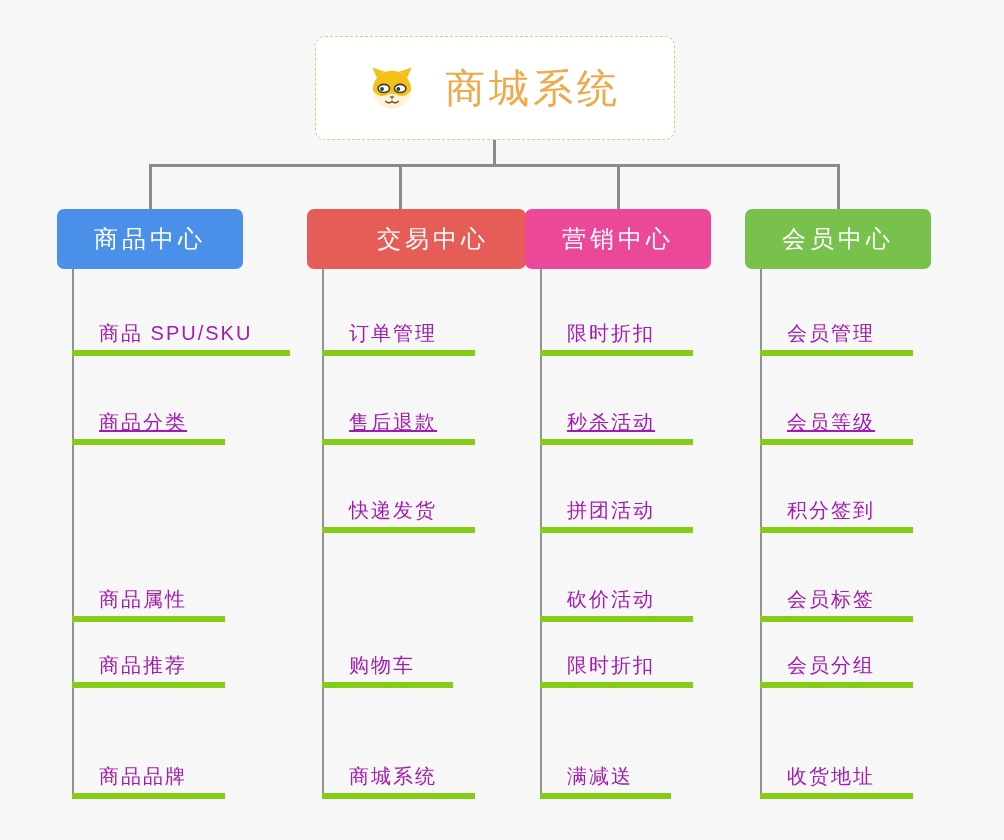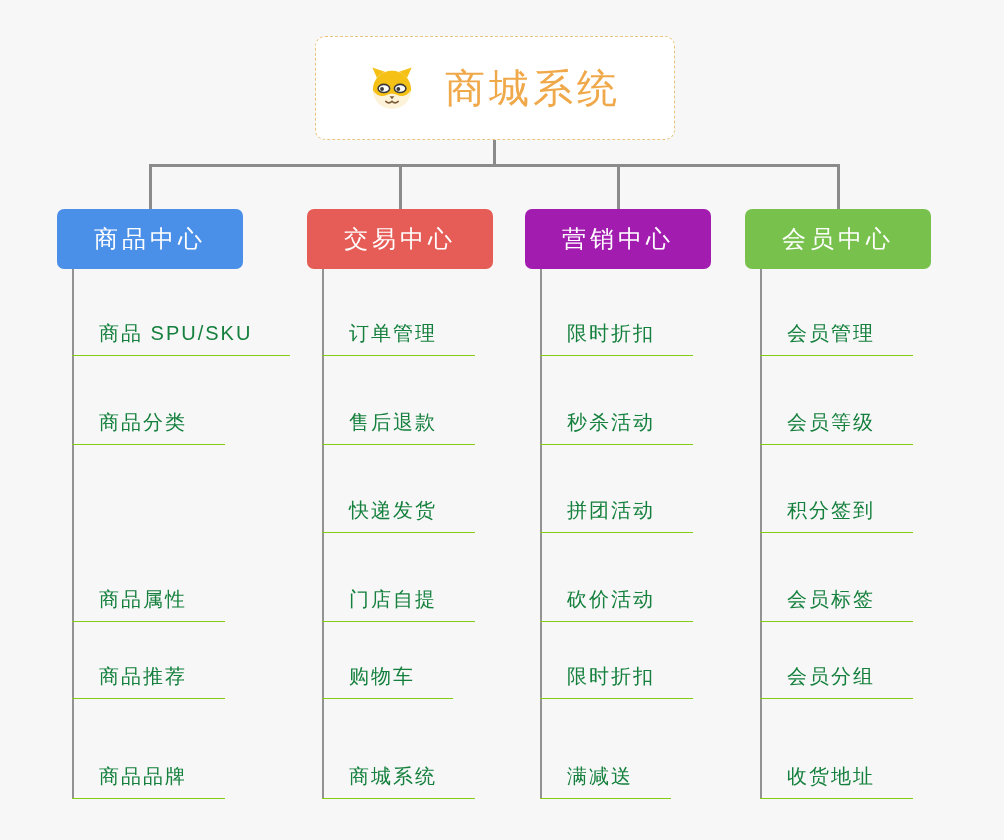--- a/index.html
+++ b/index.html
@@ -37,26 +37,26 @@
 
   .branch-box{
     position:absolute;left:0;top:0;width:186px;height:60px;
     border-radius:7px;display:flex;align-items:center;justify-content:center;
     color:#ffffff;font-size:24px;letter-spacing:4px;white-space:nowrap;
   }
   .trunk{position:absolute;left:15px;top:60px;width:2px;height:530px;background:#8f8f8f;}
 
   .leaf{
     position:absolute;left:15px;height:40px;box-sizing:border-box;
-    border-bottom:1px solid #84cc16;
+    border-bottom:6px solid #84cc16;
     padding:0 38px 6px 27px;
-    font-size:20px;letter-spacing:2px;color:#15803d;
+    font-size:20px;letter-spacing:2px;color:#a21caf;
     line-height:34px;white-space:nowrap;display:inline-block;
   }
-  .r0{top:107px;} .r1{top:196px;} .r2{top:284px;} .r3{top:373px;} .r4{top:450px;} .r5{top:550px;}
+  .r0{top:107px;} .r1{top:196px;text-decoration:underline;} .r2{top:284px;} .r3{top:373px;} .r4{top:439px;} .r5{top:550px;}
 </style>
 </head>
 <body>
 
 <div class="canvas">
 
   <div class="root-node" style="border-color: rgb(232, 196, 124);">
     <svg class="dog-icon" viewBox="0 0 48 48">
       <path d="M9 15 L3.5 2.5 L18 7.5 Z" fill="#f5c117"></path>
       <path d="M39 15 L44.5 2.5 L30 7.5 Z" fill="#f5c117"></path>
@@ -83,32 +83,31 @@
     <div class="branch-box" style="background: rgb(74, 143, 232);">商品中心</div>
     <div class="trunk" style="background: rgb(146, 146, 146);"></div>
     <div class="leaf r0">商品 SPU/SKU</div>
     <div class="leaf r1">商品分类</div>
     <div class="leaf r3">商品属性</div>
     <div class="leaf r4">商品推荐</div>
     <div class="leaf r5">商品品牌</div>
   </div>
 
   <div class="column col1">
-    <div class="branch-box" style="background: rgb(230, 92, 86);">交易中心</div>
+    <div class="branch-box" style="background: rgb(230, 92, 86); padding-left: 33px;">交易中心</div>
     <div class="trunk" style="background: rgb(146, 146, 146);"></div>
     <div class="leaf r1">售后退款</div>
     <div class="leaf r0">订单管理</div>
     <div class="leaf r2">快递发货</div>
-    <div class="leaf r3">门店自提</div>
     <div class="leaf r4">购物车</div>
     <div class="leaf r5">商城系统</div>
   </div>
 
   <div class="column col2">
-    <div class="branch-box" style="background: #a21caf;">营销中心</div>
+    <div class="branch-box" style="background: #ec4899;">营销中心</div>
     <div class="trunk" style="background: rgb(146, 146, 146);"></div>
     <div class="leaf r0">限时折扣</div>
     <div class="leaf r1">秒杀活动</div>
     <div class="leaf r2">拼团活动</div>
     <div class="leaf r3">砍价活动</div>
     <div class="leaf r4">限时折扣</div>
     <div class="leaf r5">满减送</div>
   </div>
 
   <div class="column col3">

